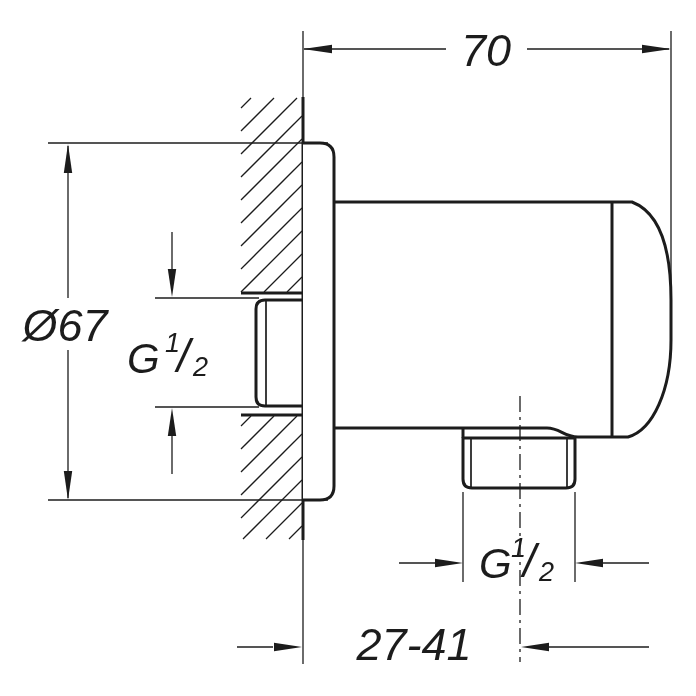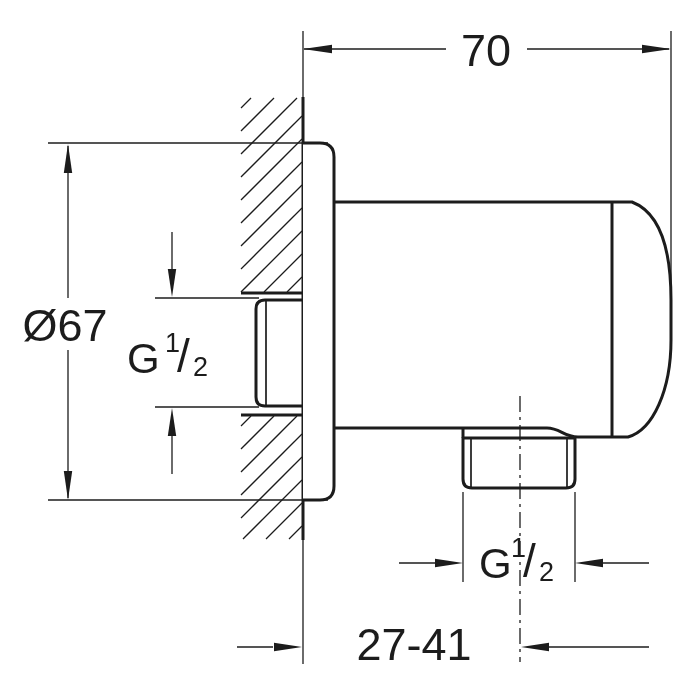--- a/index.html
+++ b/index.html
@@ -2,20 +2,21 @@
 <html><head>
 <meta charset="utf-8">
 <style>
   html, body { margin: 0; padding: 0; background: #ffffff; }
   .canvas {
     position: relative;
     width: 696px;
     height: 696px;
     background: #ffffff;
     overflow: hidden;
+    font-style: italic;
   }
   svg { display: block; }
   .thick { stroke: #1c1c1c; stroke-width: 3; fill: none; stroke-linejoin: round; stroke-linecap: butt; }
   .thick-fill { stroke: #1c1c1c; stroke-width: 3; fill: #ffffff; stroke-linejoin: round; }
   .med { stroke: #1c1c1c; stroke-width: 1.7; fill: none; }
   .thin { stroke: #1c1c1c; stroke-width: 1.3; fill: none; }
   .centerline { stroke: #1c1c1c; stroke-width: 1.3; fill: none; stroke-dasharray: 16 5 3 5; }
   .arrow { fill: #1c1c1c; stroke: none; }
   .hatch line { stroke: #1c1c1c; stroke-width: 1.3; }
   .dim-text {

